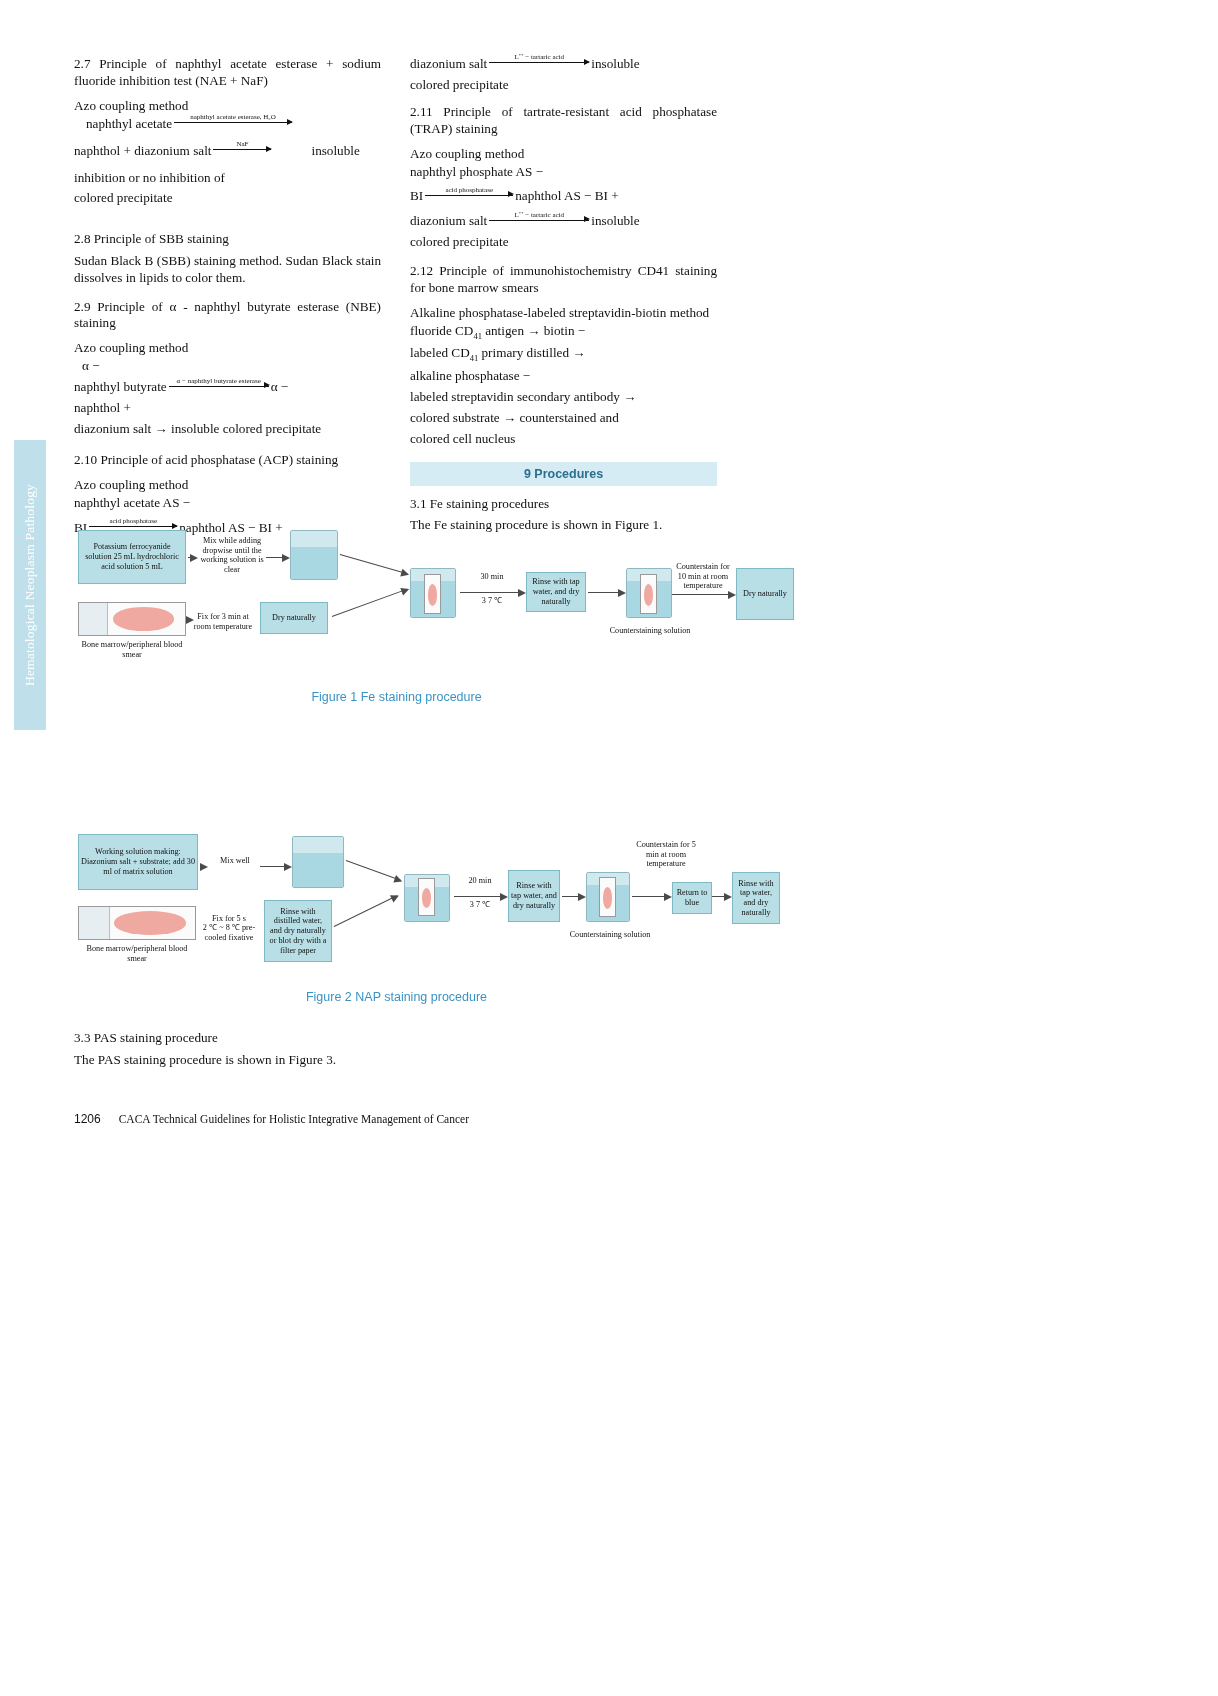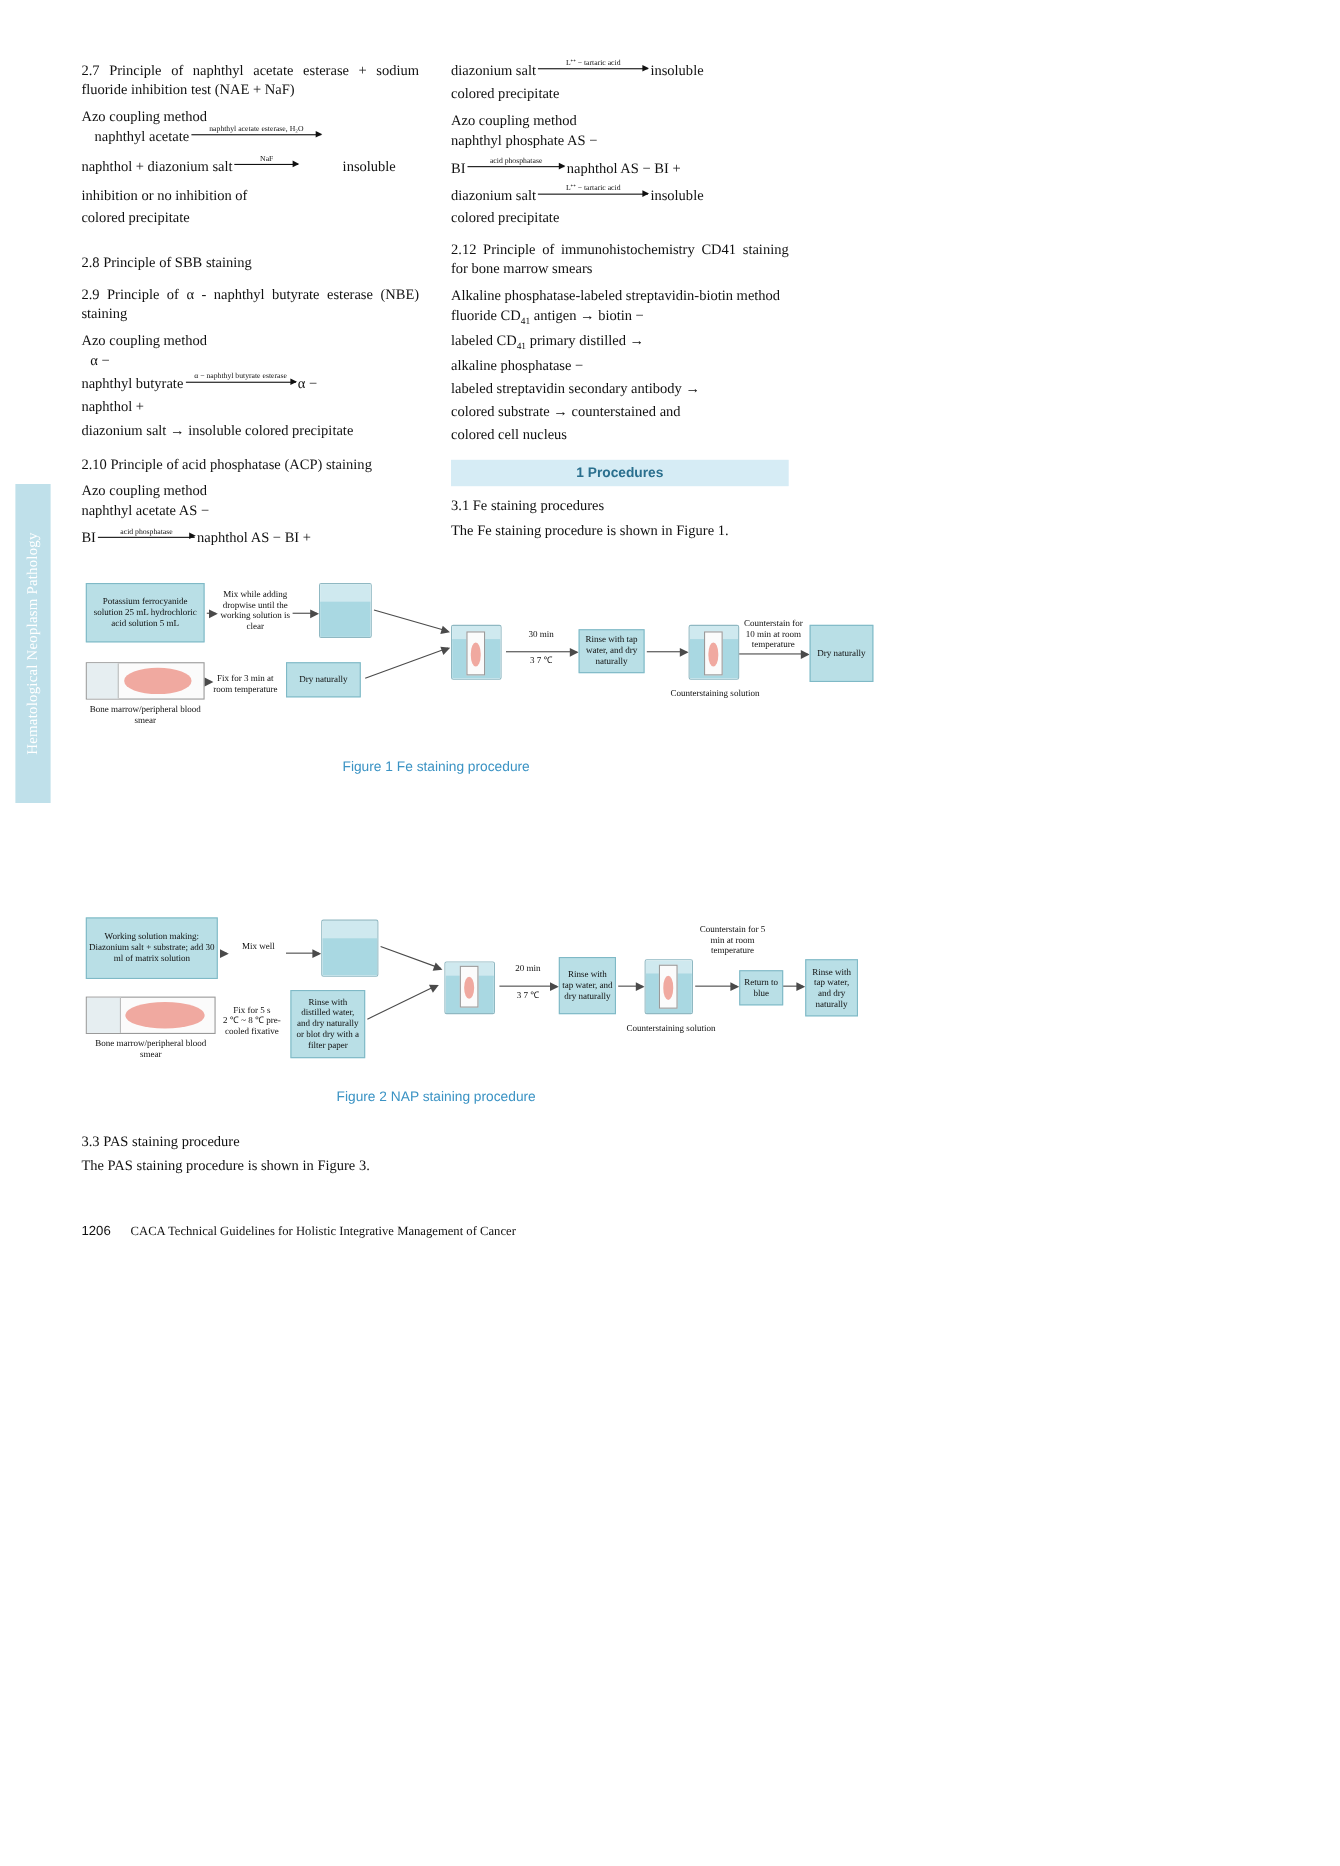--- a/index.html
+++ b/index.html
@@ -162,20 +162,21 @@
     </div>
 
     <div class="eq" style="margin-top:10px;">
       <span>naphthol + diazonium salt</span><span class="arrow a-w2"><span class="lbl">NaF</span><span class="ln"></span></span><span style="margin-left:38px;">insoluble</span>
     </div>
 
     <div class="eq" style="margin-top:10px;">inhibition or no inhibition of</div>
     <div class="eq">colored precipitate</div>
 
     <h3 class="sec" style="margin-top:24px;">2.8 Principle of SBB staining</h3>
+    <p class="body">Sudan Black B (SBB) staining method. Sudan Black stain dissolves in lipids to color them.</p>
 
     <h3 class="sec" style="margin-top:12px;">2.9 Principle of α - naphthyl butyrate esterase (NBE) staining</h3>
     <div class="method">Azo coupling method</div>
 
     <div class="eq" style="padding-left:8px;">α −</div>
     <div class="eq">
       <span>naphthyl butyrate</span><span class="arrow a-w5"><span class="lbl">α − naphthyl butyrate esterase</span><span class="ln"></span></span><span>α −</span>
     </div>
     <div class="eq">naphthol +</div>
     <div class="eq">diazonium salt → insoluble colored precipitate</div>
@@ -188,20 +189,21 @@
     </div>
   </div>
 
   <div class="col-right">
 
     <div class="eq">
       <span>diazonium salt</span><span class="arrow a-w5"><span class="lbl">L⁺⁺ − tartaric acid</span><span class="ln"></span></span><span>insoluble</span>
     </div>
     <div class="eq">colored precipitate</div>
 
+    <h3 class="sec" style="margin-top:10px;">2.11 Principle of tartrate-resistant acid phosphatase (TRAP) staining</h3>
     <div class="method">Azo coupling method</div>
     <div class="eq">naphthyl phosphate AS −</div>
     <div class="eq" style="margin-top:8px;">
       <span>BI</span><span class="arrow a-w3"><span class="lbl">acid phosphatase</span><span class="ln"></span></span><span>naphthol AS − BI +</span>
     </div>
     <div class="eq" style="margin-top:8px;">
       <span>diazonium salt</span><span class="arrow a-w5"><span class="lbl">L⁺⁺ − tartaric acid</span><span class="ln"></span></span><span>insoluble</span>
     </div>
     <div class="eq">colored precipitate</div>
 
@@ -212,21 +214,21 @@
       <span>fluoride CD</span><span class="sub">41</span><span> antigen → biotin −</span>
     </div>
     <div class="eq">
       <span>labeled CD</span><span class="sub">41</span><span> primary distilled →</span>
     </div>
     <div class="eq">alkaline phosphatase −</div>
     <div class="eq">labeled streptavidin secondary antibody →</div>
     <div class="eq">colored substrate → counterstained and</div>
     <div class="eq">colored cell nucleus</div>
 
-    <div class="band">1 Procedures</div>
+    <div class="band">9 Procedures</div>
 
     <h3 class="sec">3.1 Fe staining procedures</h3>
     <p class="body">The Fe staining procedure is shown in Figure 1.</p>
   </div>
 
   <div class="figwrap" style="top:524px;">
     <div class="fig" style="height:160px;">
 
       <div class="fbox" style="left:4px; top:6px; width:108px; height:54px;">
         <span>Potassium ferrocyanide solution 25 mL hydrochloric acid solution 5 mL</span>

